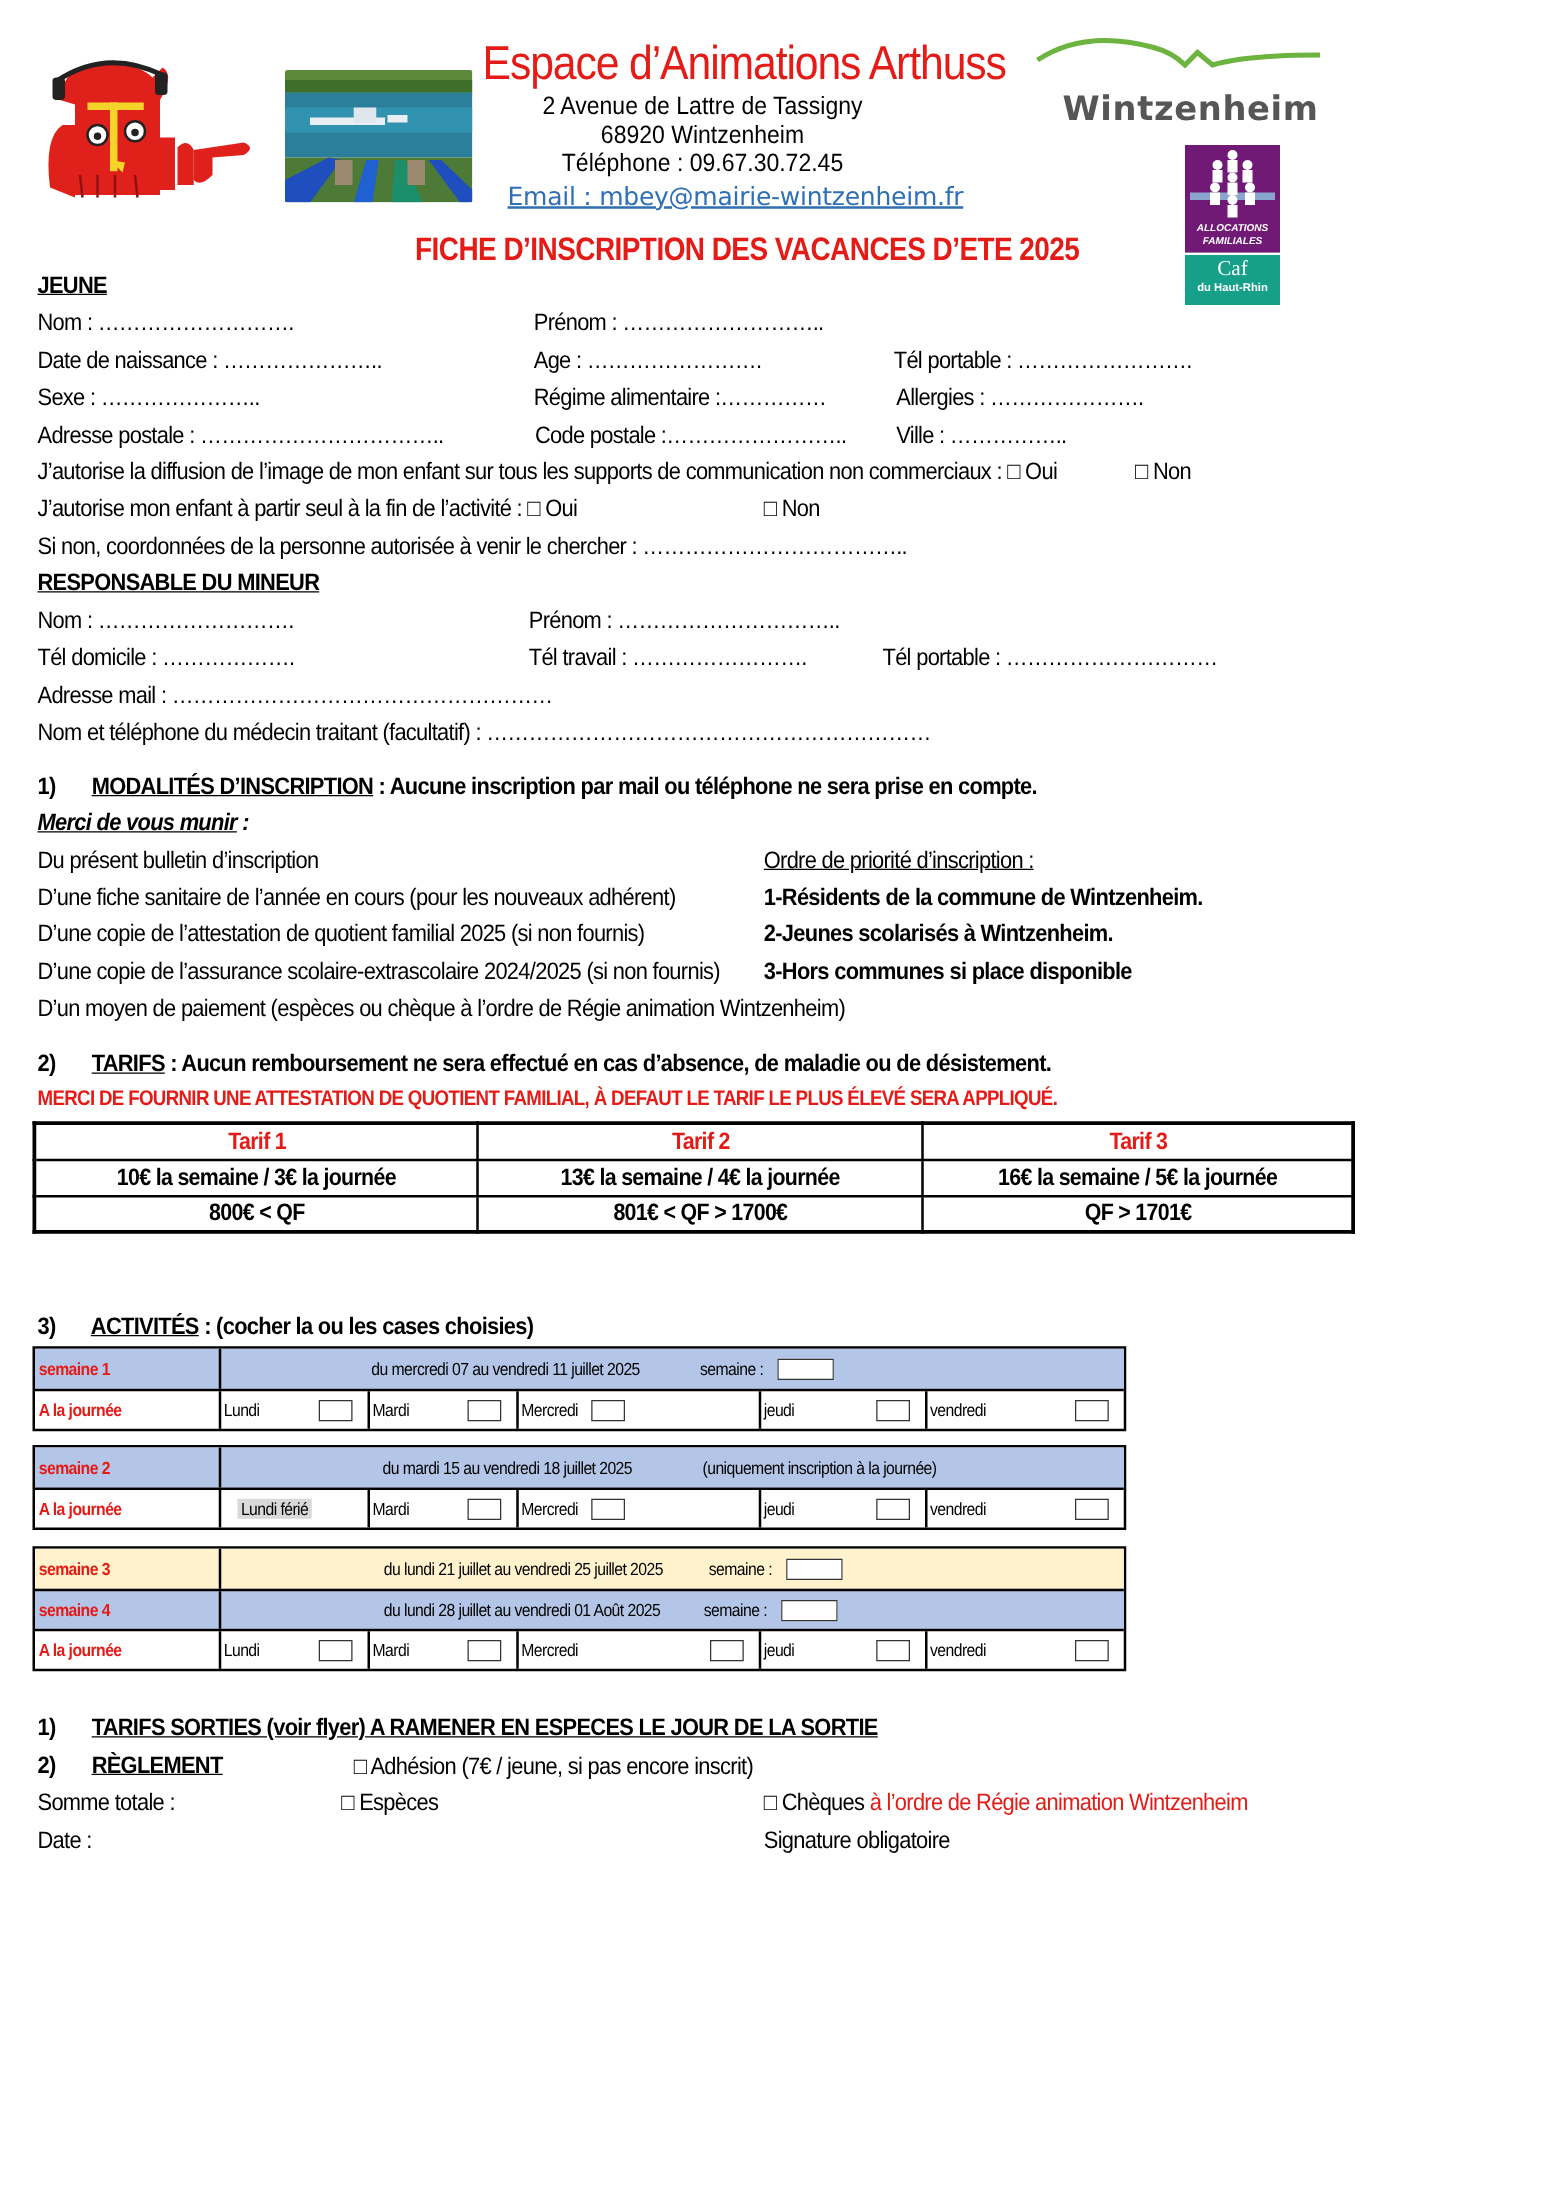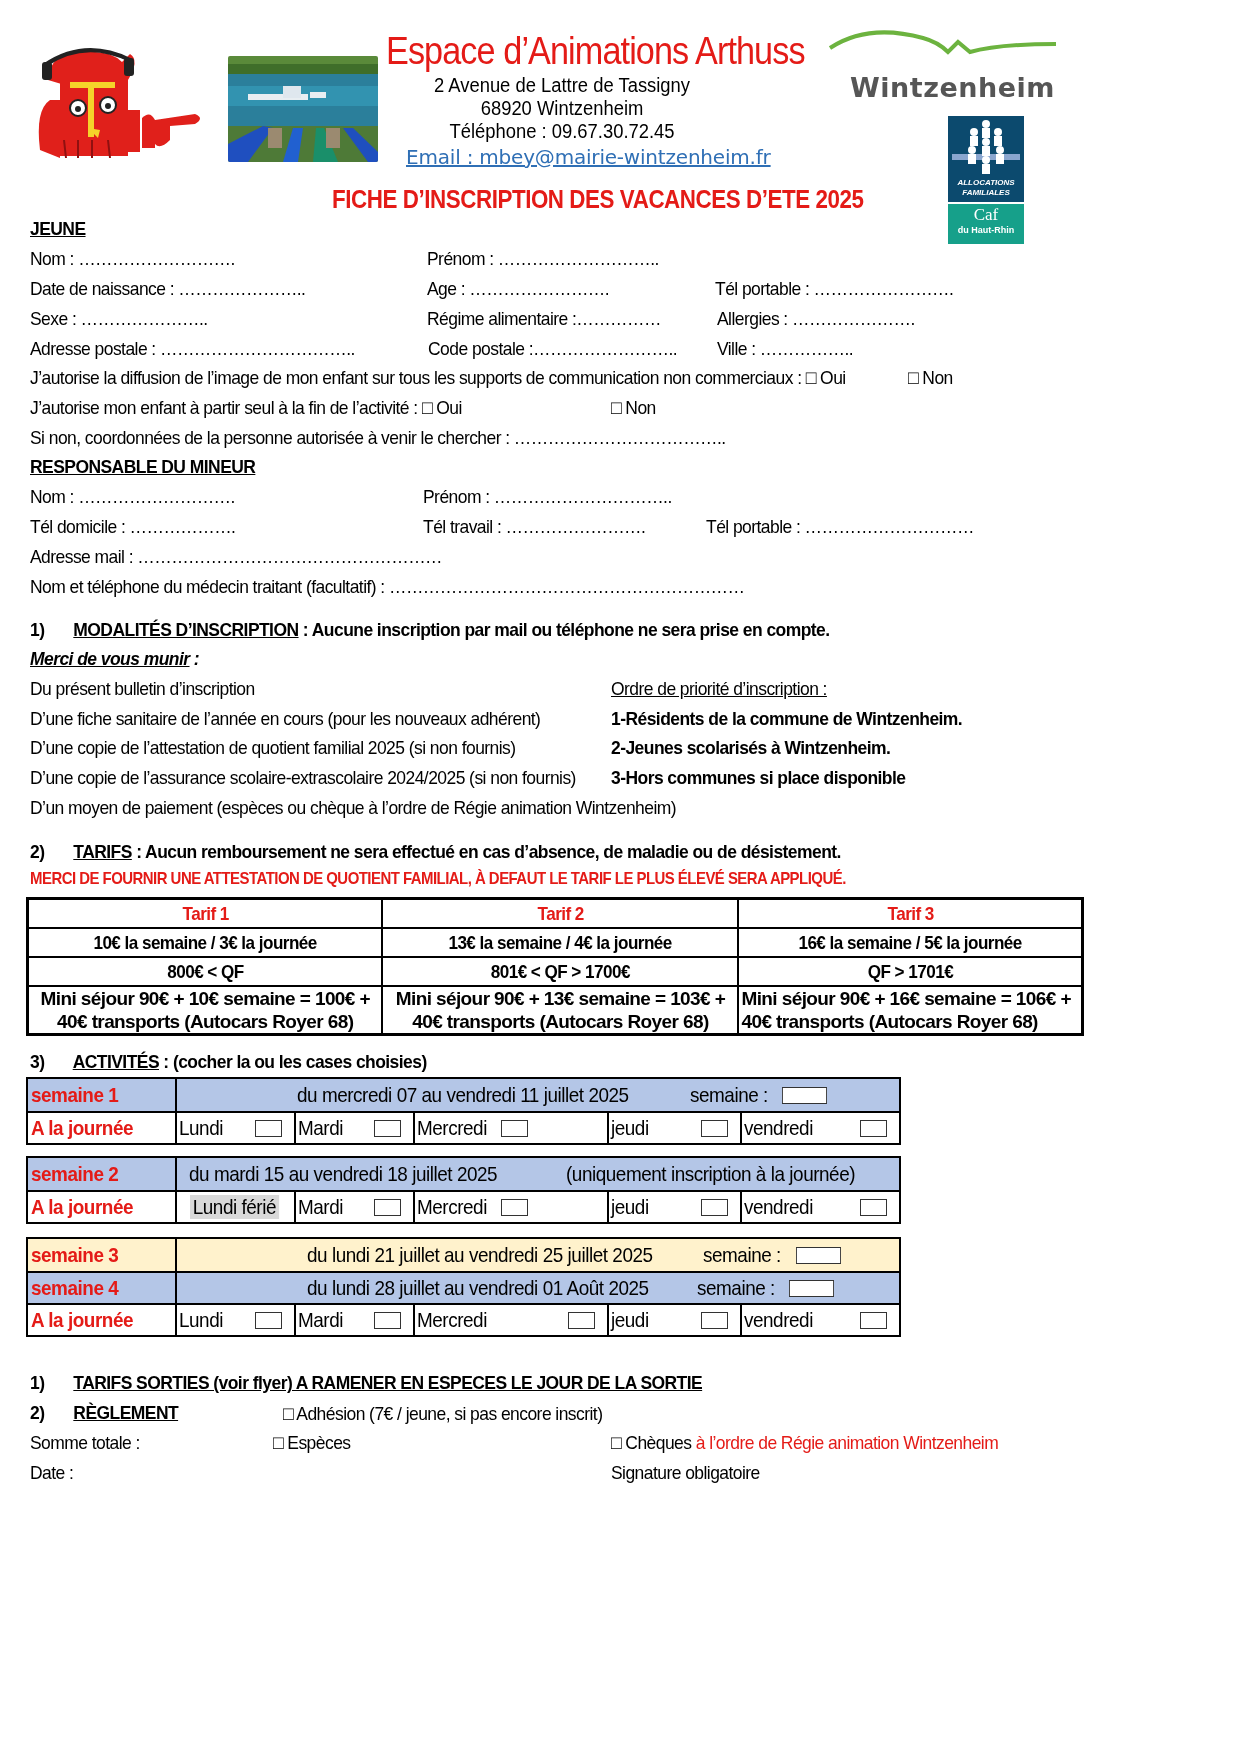--- a/index.html
+++ b/index.html
@@ -21,21 +21,21 @@
   .org-line { font-size: 20px; white-space: nowrap; transform: scaleX(0.92); transform-origin: center top; text-align: center; width: 400px; }
   .email { color: #2f6fb5; text-decoration: underline; font-family: "DejaVu Sans", sans-serif; font-size: 20px; letter-spacing: -0.2px; }
   .doc-title { left: 332px; top: 184px; font-size: 26px; font-weight: bold; color: #e41b17; white-space: nowrap; transform: scaleX(0.86); transform-origin: left top; letter-spacing: -0.5px; }
 
   
   .logo-arthuss { left: 30px; top: 40px; width: 175px; height: 125px; }
   .lake-photo { left: 228px; top: 56px; width: 150px; height: 106px; overflow: hidden; border-radius: 2px; }
   .wintz-logo { left: 828px; top: 28px; width: 230px; height: 80px; }
   .wintz-word { left: 850px; top: 72px; font-size: 27px; font-weight: bold; color: #565656; letter-spacing: 0.5px; font-family: "DejaVu Sans", sans-serif; white-space: nowrap; }
   .caf-logo { left: 948px; top: 116px; width: 76px; height: 128px; }
-  .caf-top { width: 76px; height: 86px; background: #0c4a6e; position: relative; }
+  .caf-top { width: 76px; height: 86px; background: #701a75; position: relative; }
   .caf-bottom { width: 76px; height: 42px; background: #16a08a; border-top: 2px solid #fff; text-align: center; color: #fff; }
   .caf-af { position: absolute; left: 0; top: 62px; width: 76px; text-align: center; color: #fff; font-size: 8px; font-style: italic; font-weight: bold; line-height: 10px; }
   .caf-word { font-size: 17px; font-family: "Liberation Serif", serif; line-height: 20px; padding-top: 1px; }
   .caf-sub { font-size: 9px; line-height: 10px; font-weight: bold; }
 
   
   table.tarif {
     position: absolute; left: 26px; top: 897px; width: 1058px;
     border-collapse: collapse; border: 3px solid #000;
   }
@@ -44,21 +44,21 @@
     font-size: 19px; height: 29px; padding: 0 2px; line-height: 23px;
     letter-spacing: -0.6px;
   }
   table.tarif td.hdr { color: #e41b17; }
   table.tarif td .sq { display: inline-block; transform: scaleX(0.9); }
 
   
   .act-table { position: absolute; left: 26px; width: 875px; border: 2px solid #000; }
   .act-row { display: flex; height: 32px; border-top: 2px solid #000; }
   .act-row:first-child { border-top: none; }
-  .cell { border-left: 2px solid #000; height: 100%; display: flex; align-items: center; font-size: 21px; white-space: nowrap; overflow: hidden; }
+  .cell { border-left: 2px solid #000; height: 100%; display: flex; align-items: center; font-size: 14px; white-space: nowrap; overflow: hidden; }
   .cell:first-child { border-left: none; }
   .c0 { width: 147px; color: #e41b17; font-weight: bold; padding-left: 3px; letter-spacing: -0.5px; }
   .c0 span, .cell span { display: inline-block; transform: scaleX(0.9); transform-origin: left center; }
   .c1 { width: 119px; gap: 16px; }
   .c2 { width: 119px; }
   .c3 { width: 194px; }
   .c4 { width: 133px; }
   .c5 { flex: 1; }
   .day { padding-left: 2px; justify-content: space-between; padding-right: 12px; letter-spacing: -0.5px; }
   .chk { width: 27px; height: 17px; border: 1px solid #333; background: #fff; display: inline-block; flex-shrink: 0; }
@@ -241,25 +241,20 @@
   <tr>
     <td><span class="sq">10€ la semaine / 3€ la journée</span></td>
     <td><span class="sq">13€ la semaine / 4€ la journée</span></td>
     <td><span class="sq">16€ la semaine / 5€ la journée</span></td>
   </tr>
   <tr>
     <td><span class="sq">800€ &lt; QF</span></td>
     <td><span class="sq">801€ &lt; QF &gt; 1700€</span></td>
     <td><span class="sq">QF &gt; 1701€</span></td>
   </tr>
-  <tr>
-    <td style="height:46px;">Mini séjour 90€ + 10€ semaine = 100€ + 40€ transports (Autocars Royer 68)</td>
-    <td style="height:46px;">Mini séjour 90€ + 13€ semaine = 103€ + 40€ transports (Autocars Royer 68)</td>
-    <td style="height:46px; text-align:left;">Mini séjour 90€ + 16€ semaine = 106€ + 40€ transports (Autocars Royer 68)</td>
-  </tr>
 </tbody>
   </table>
 
 <div class="abs txt b" style="left:30px; top:1051px;">
   <span>3)</span>
   <span style="display:inline-block; width:22px;"></span>
   <span class="u">ACTIVITÉS</span><span> : (cocher la ou les cases choisies)</span>
 </div>
 
 <div class="act-table" style="top:1077px;">

